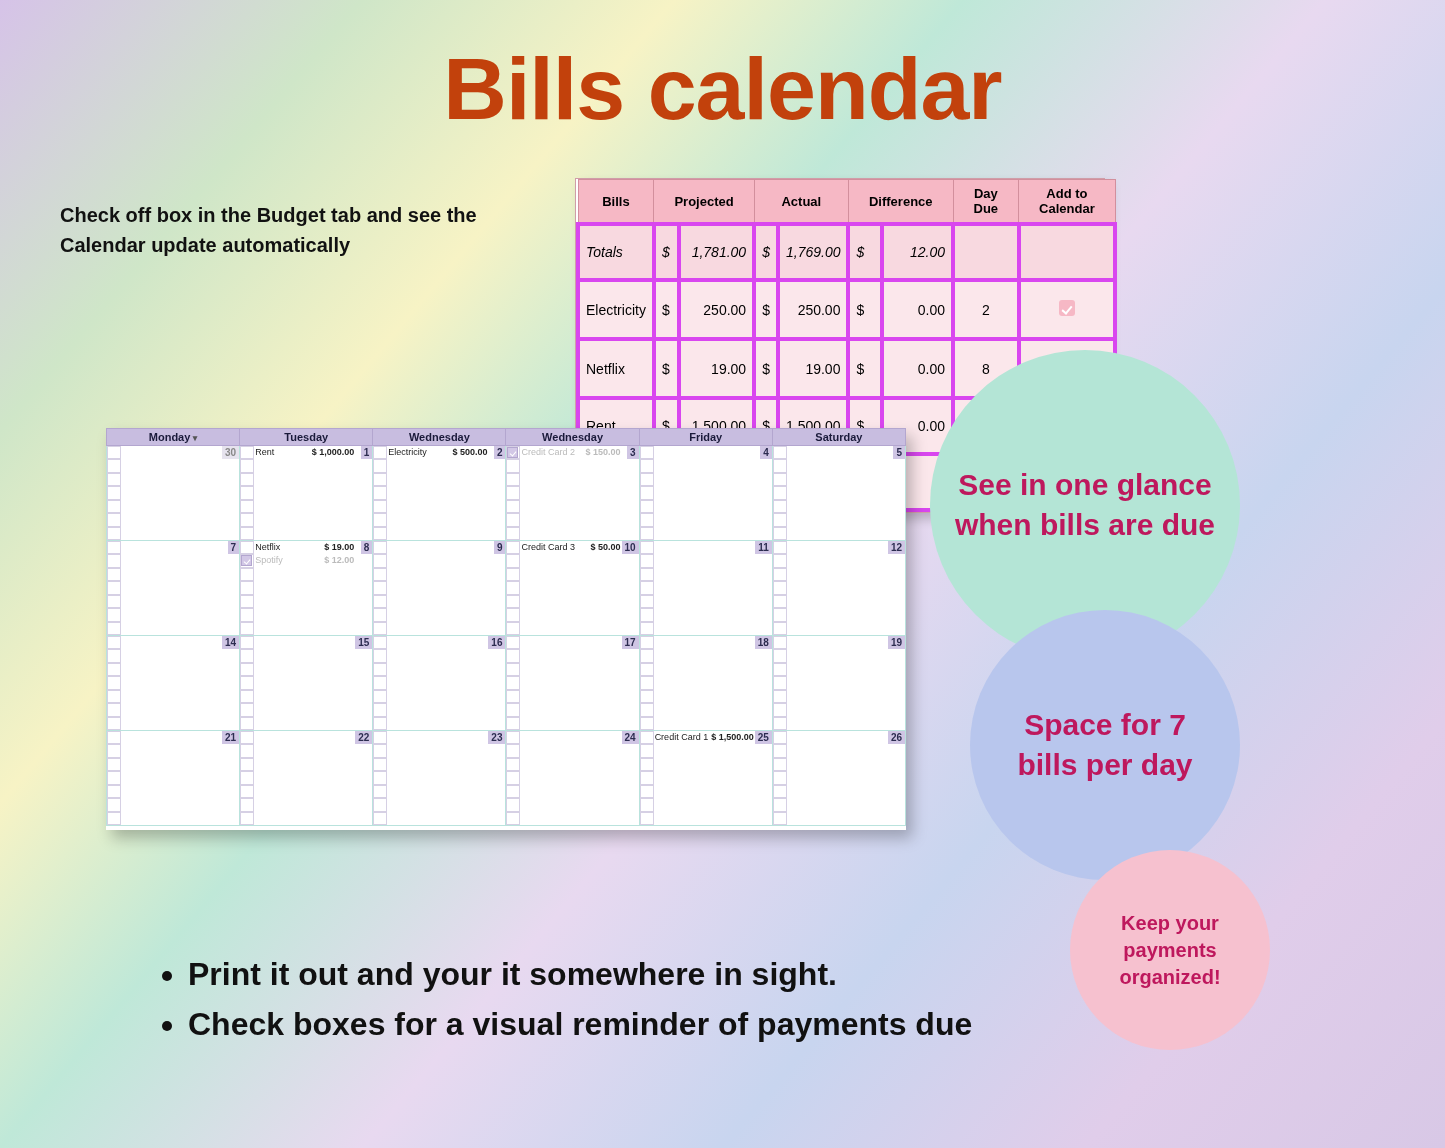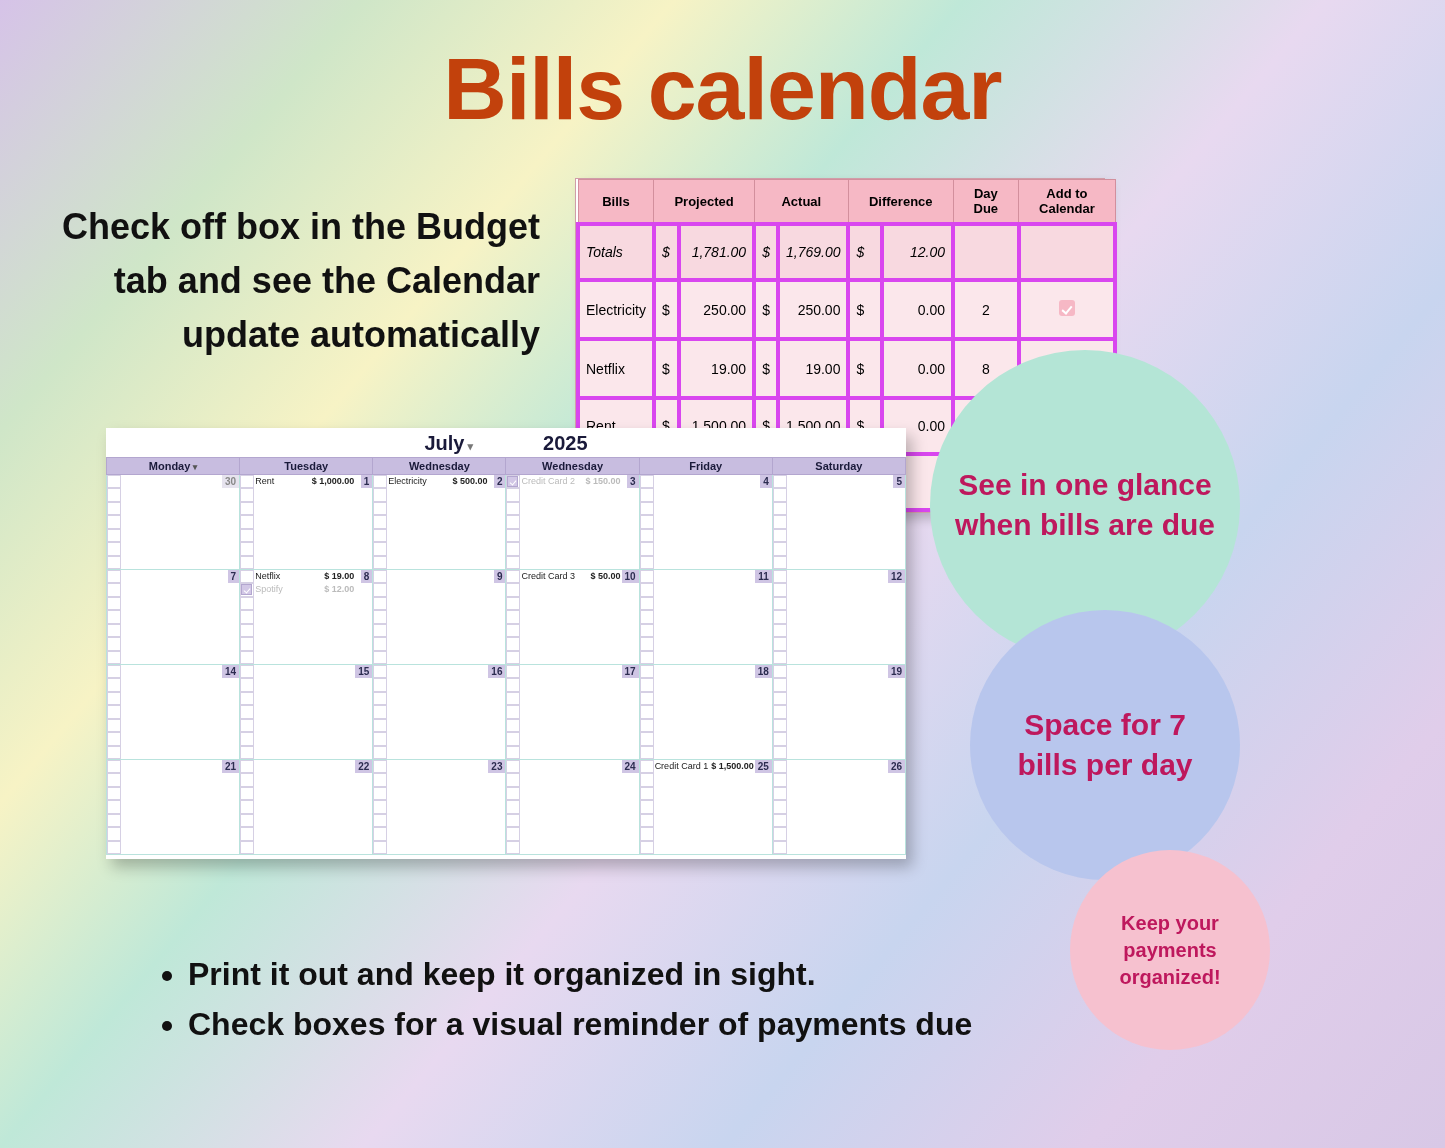--- a/index.html
+++ b/index.html
@@ -20,24 +20,24 @@
     font-size: 88px;
     font-weight: 800;
     color: #c2410c;
     letter-spacing: -1px;
   }
 
   
   .subtitle {
     position: absolute;
     top: 200px; left: 60px; width: 480px;
-    font-size: 36px;
+    font-size: 20px;
     font-weight: 700;
     line-height: 1.5;
-    text-align: right;
+    text-align: left;
     color: #111;
   }
 
   
   .bills-card {
     position: absolute;
     top: 178px; left: 575px; width: 530px;
     background: #fff;
     border: 1px solid #d09da8;
     box-shadow: 6px 6px 10px rgba(0,0,0,0.2);
@@ -233,24 +233,20 @@
           <td class="dsign">$</td>
           <td class="num"></td>
           <td style="text-align:center"></td>
           <td style="text-align:center"></td>
         </tr>
       </tbody>
   </table>
 </div>
 
 <div class="cal-card">
-  <div class="cal-title">
-    <span class="drop">July</span>
-    <span>2025</span>
-  </div>
   <table class="cal-grid">
     <thead>
         <tr id="cal-days">
           <th><span class="drop2">Monday</span></th>
           <th>Tuesday</th>
           <th>Wednesday</th>
           <th>Wednesday</th>
           <th>Friday</th>
           <th>Saturday</th>
         </tr>
@@ -584,15 +580,15 @@
         </tr>
       </tbody>
   </table>
 </div>
 
 <div class="circle c1">See in one glance when bills are due</div>
 <div class="circle c2">Space for 7 bills per day</div>
 <div class="circle c3">Keep your payments organized!</div>
 
 <ul class="bullets">
-  <li>Print it out and keep it organized in sight.</li>
+  <li>Print it out and your it somewhere in sight.</li>
   <li>Check boxes for a visual reminder of payments due</li>
 </ul>
 
 </body></html>

